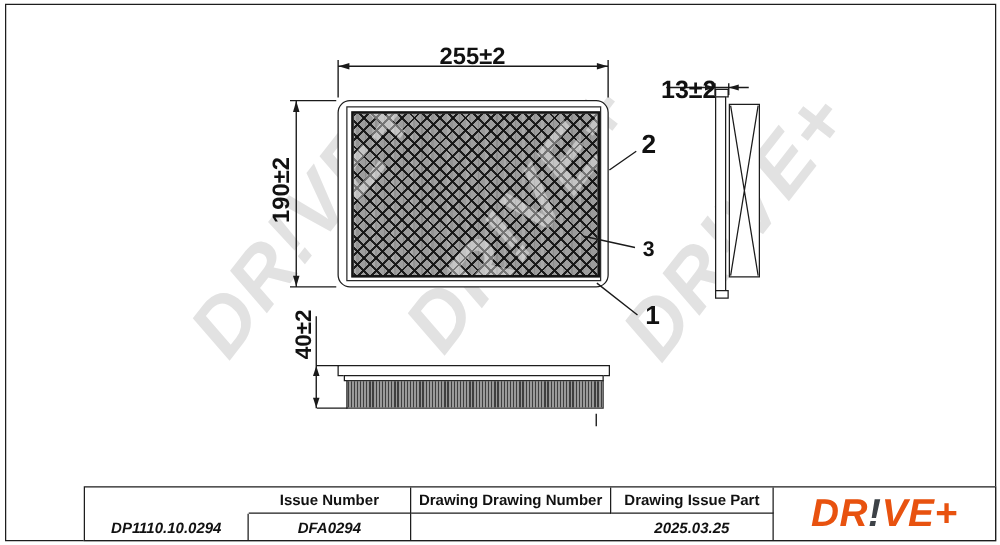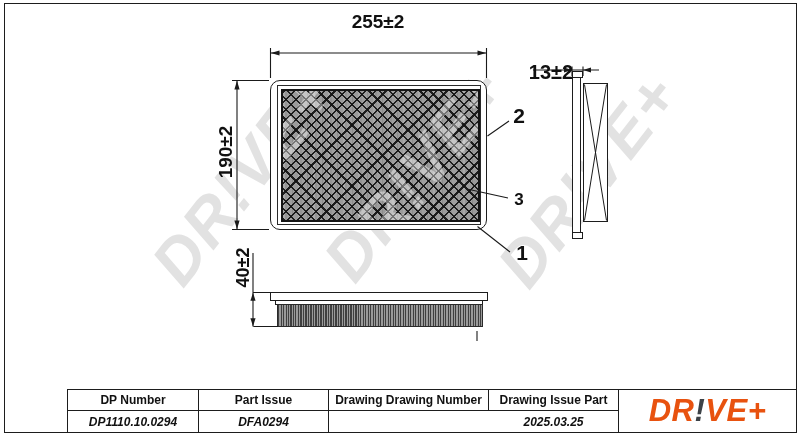--- a/index.html
+++ b/index.html
@@ -40,21 +40,21 @@
   #bv-plate{left:270px;top:292px;width:218px;height:9px;}
   #bv-lip{left:275px;top:300px;width:208px;height:5px;}
   #bv-pleats{left:277px;top:304px;width:206px;height:23px;border:1px solid #2a2a2a;z-index:2;
     background:repeating-linear-gradient(90deg,#3f3f3f 0 1px,#9a9a9a 1px 2.5px);}
 
   
   #lines{left:0;top:0;z-index:4;}
 
   
   .lbl{position:absolute;font-weight:bold;text-align:center;z-index:5;color:#111;}
-  #lbl-255{left:330px;top:11px;width:96px;font-size:19px;}
+  #lbl-255{left:330px;top:35px;width:96px;font-size:19px;}
   #lbl-190{left:178px;top:141px;width:96px;font-size:19px;transform:rotate(-90deg);}
   #lbl-13{left:516px;top:61px;width:70px;font-size:20px;}
   #lbl-40{left:198px;top:257px;width:90px;font-size:18px;transform:rotate(-90deg);}
   #co-2{left:507px;top:104px;width:24px;font-size:21px;}
   #co-3{left:508px;top:190px;width:22px;font-size:17px;}
   #co-1{left:510px;top:241px;width:24px;font-size:21px;}
 
   
   #tblock{left:67px;top:389px;width:730px;height:44px;display:grid;
           grid-template-columns:131px 130px 160px 130px 1fr;grid-template-rows:1fr 1fr;
@@ -127,22 +127,21 @@
   <div id="lbl-255" class="lbl">255±2</div>
   <div id="lbl-190" class="lbl">190±2</div>
   <div id="lbl-13" class="lbl">13±2</div>
   <div id="lbl-40" class="lbl">40±2</div>
 
   <div id="co-2" class="lbl">2</div>
   <div id="co-3" class="lbl">3</div>
   <div id="co-1" class="lbl">1</div>
 
   <div id="tblock" class="abs">
-    <div class="tcell th c1 r1">DP Number</div>
-    <div class="tcell th c2 r1">Part Issue</div>
+    <div class="tcell th c2 r1">Issue Number</div>
     <div class="tcell th c3 r1">Drawing Drawing Number</div>
     <div class="tcell th c4 r1">Drawing Issue Part</div>
     <div class="tcell c1 r2">DP1110.10.0294</div>
     <div class="tcell c2 r2">DFA0294</div>
     <div class="tcell c4 r2">2025.03.25</div>
     <div id="logo-cell" class="tcell">
       <div id="logo"><span>DR</span><span class="bang">!</span><span>VE+</span></div>
     </div>
   </div>
 

